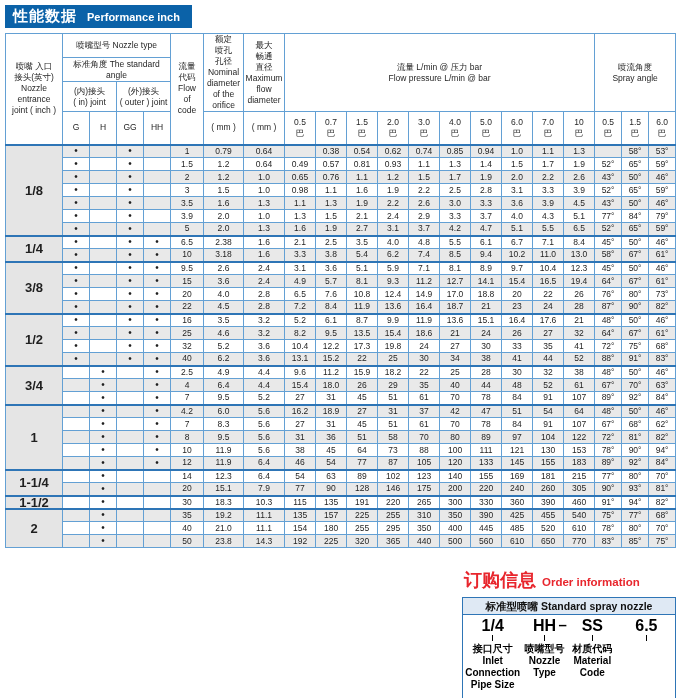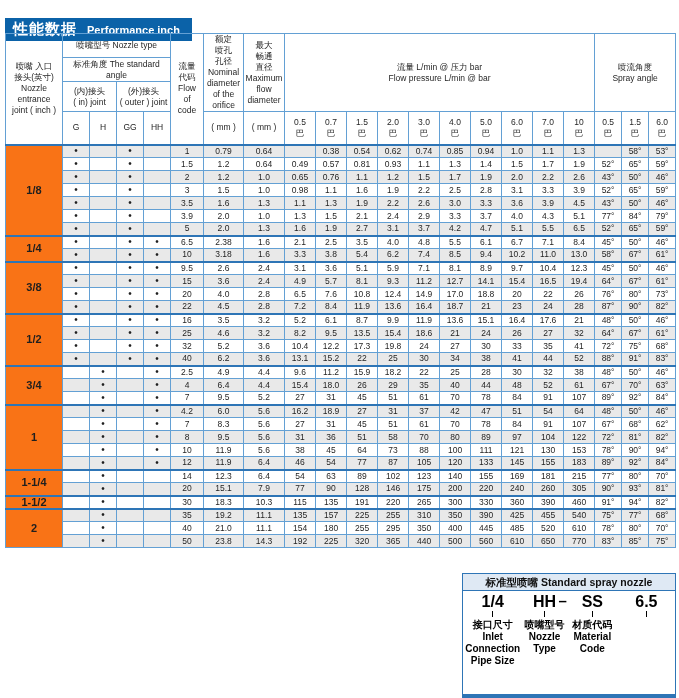--- a/index.html
+++ b/index.html
@@ -3,21 +3,21 @@
 <meta charset="utf-8">
 <style>
   * { box-sizing: border-box; }
   html,body { margin:0; padding:0; }
   body {
     width:679px; height:698px; background:#ffffff; position:relative;
     font-family:"Liberation Sans", sans-serif; color:#262626;
   }
   
   .titlebar {
-    position:absolute; left:5px; top:18px; height:23px;
+    position:absolute; left:5px; top:5px; height:23px;
     background:#0b62a8; color:#fff; display:flex; align-items:center;
     padding:0 12px 0 8px; gap:10px; white-space:nowrap;
   }
   .titlebar .zh { font-size:15px; font-weight:bold; letter-spacing:1px; }
   .titlebar .en { font-size:11px; font-weight:bold; }
 
   
   table.perf {
     position:absolute; left:5px; top:33px; width:670px;
     border-collapse:collapse; table-layout:fixed;
@@ -36,21 +36,21 @@
   .spray-group-cell { font-size:9px; line-height:13px; }
   .joint-cell { font-size:8.5px; line-height:12px; }
   .type-cell { font-size:9px; }
   .ghcol { font-size:9px; }
   .mm-cell { font-size:8.5px; }
   .bar-cell { font-size:8.5px; line-height:11px; white-space:pre-line; }
 
   tbody tr { height:13px; }
   tbody td { font-size:8.5px; line-height:12px; color:#1f1f1f; }
   tbody td.gray { background:#e9e9e9; }
-  tbody td.size-cell { background:#f97316; font-weight:bold; font-size:11px; }
+  tbody td.size-cell { background:#e5e5e5; font-weight:bold; font-size:13px; }
   tbody td.dot-cell { font-size:10px; line-height:10px; }
   tr.group-start td { border-top:2px solid #2e75b6; }
 
   
   .order { position:absolute; left:462px; top:568px; width:214px; }
   .order-title { display:flex; align-items:baseline; gap:6px; padding-left:2px; }
   .order-title .zh { color:#e8262d; font-size:18px; font-weight:bold; }
   .order-title .en { color:#e8262d; font-size:11.5px; font-weight:bold; }
   .order-box {
     margin-top:5px; border:1px solid #2e75b6; height:126px; position:relative; background:#fff;
@@ -867,20 +867,24 @@
         <td class="val-cell gray">650</td>
         <td class="val-cell gray">770</td>
         <td class="val-cell gray">83°</td>
         <td class="val-cell gray">85°</td>
         <td class="val-cell gray">75°</td>
       </tr>
     </tbody>
 </table>
 
 <div class="order">
+  <div class="order-title">
+    <span class="zh">订购信息</span>
+    <span class="en">Order information</span>
+  </div>
   <div class="order-box">
     <div class="order-box-header">标准型喷嘴 Standard spray nozzle</div>
     <div class="order-codes">
       <div class="order-col c0">
         <div class="order-code">1/4</div>
         <div class="order-tick"></div>
         <div class="order-label">接口尺寸
 Inlet
 Connection
 Pipe Size</div>

